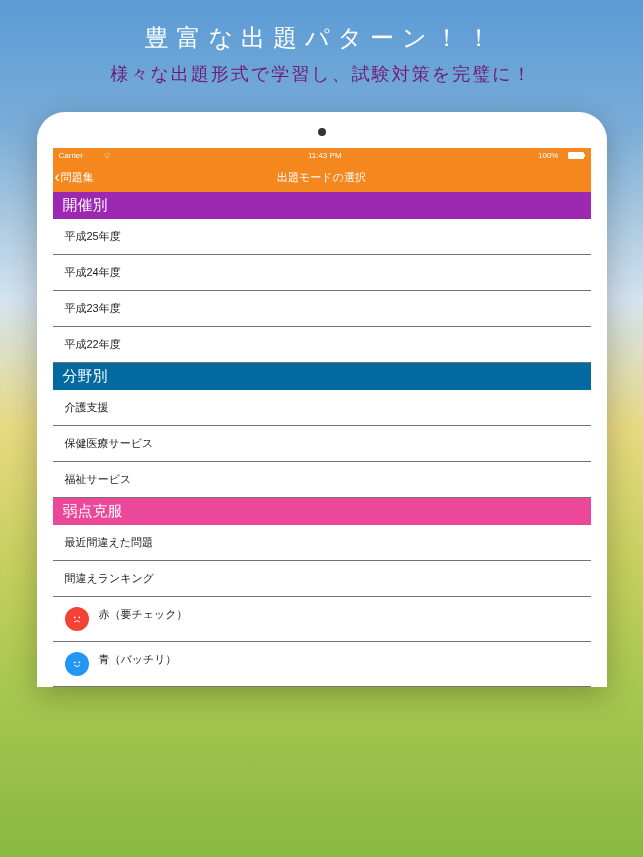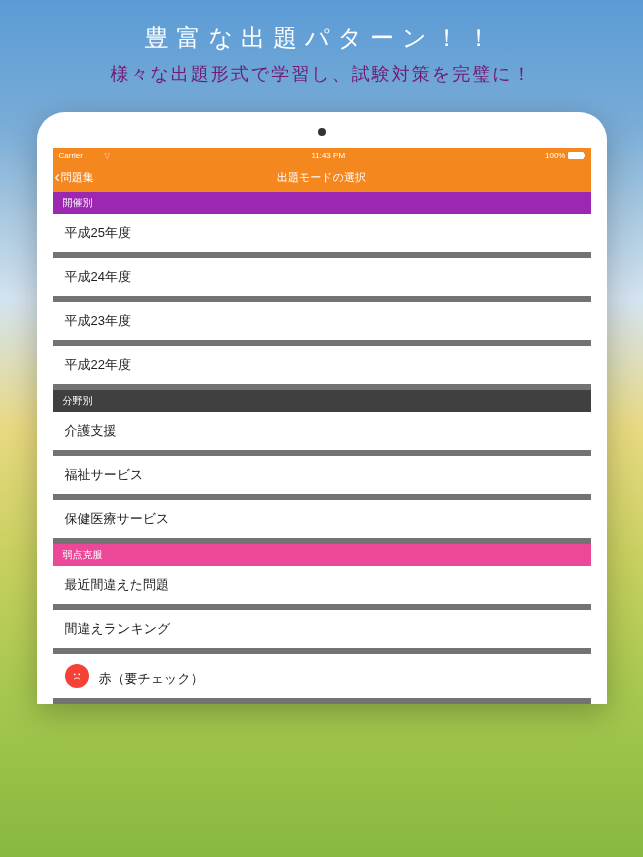--- a/index.html
+++ b/index.html
@@ -58,21 +58,21 @@
       height: 14px;
       display: flex;
       justify-content: space-between;
       align-items: center;
       padding: 0 6px;
       color: #fff;
       font-size: 8px;
     }
     .status-left { display: flex; align-items: center; gap: 20px; }
     .wifi-icon { font-size: 9px; }
-    .status-battery { display: flex; align-items: center; gap: 3px; }
+    .status-battery { display: flex; align-items: center; gap: 10px; }
     .battery-icon {
       width: 16px; height: 7px; border: 1px solid #fff; border-radius: 1px; position: relative;
       background: #fff;
     }
     .battery-icon::after {
       content: ''; position: absolute; right: -2px; top: 1px; width: 1px; height: 3px; background: #fff;
     }
     .nav-bar {
       background: #f5871f;
       height: 30px;
@@ -95,37 +95,37 @@
       line-height: 1;
       margin-right: 1px;
     }
     .nav-title {
       font-size: 11px;
       font-weight: 500;
     }
     .section-header {
       padding: 4px 10px;
       color: #fff;
-      font-size: 10px;
+      font-size: 15px;
       font-weight: 400;
     }
     .sh-purple { background: #9c27b0; }
-    .sh-blue { background: #404040; }
+    .sh-blue { background: #0369a1; }
     .sh-green { background: #ec4899; }
     .sh-gray { background: #bdbdbd; }
     .list-item {
       padding: 10px 12px;
-      font-size: 13px;
+      font-size: 11px;
       color: #222;
-      border-bottom: 6px solid #737373;
+      border-bottom: 1px solid #737373;
       background: #fff;
       cursor: pointer;
       min-height: 36px;
       display: flex;
-      align-items: flex-end;
+      align-items: flex-start;
     }
     .list-item-icon {
       width: 24px;
       height: 24px;
       border-radius: 50%;
       margin-right: 10px;
       display: flex;
       align-items: center;
       justify-content: center;
       flex-shrink: 0;
@@ -177,24 +177,24 @@
       </div>
     <div class="list-item">
         <span>平成22年度</span>
       </div>
 
     <div class="section-header sh-blue">分野別</div>
     <div class="list-item">
         <span>介護支援</span>
       </div>
     <div class="list-item">
+        <span>保健医療サービス</span>
+      </div>
+    <div class="list-item">
         <span>福祉サービス</span>
-      </div>
-    <div class="list-item">
-        <span>保健医療サービス</span>
       </div>
 
     <div class="section-header sh-green">弱点克服</div>
     <div class="list-item">
         <span>最近間違えた問題</span>
       </div>
     <div class="list-item">
         <span>間違えランキング</span>
       </div>
 
@@ -204,15 +204,25 @@
         <svg class="face-svg" viewBox="0 0 24 24">
             <circle cx="8" cy="9" r="1.5" fill="#fff"></circle>
             <circle cx="16" cy="9" r="1.5" fill="#fff"></circle>
             <path d="M7 17 Q12 13 17 17" stroke="#fff" stroke-width="1.5" fill="none"></path>
           </svg>
       </div>
       <span>赤（要チェック）</span>
     </div>
 
 
+    <div class="list-item">
+      <div class="list-item-icon face-blue">
+        <svg class="face-svg" viewBox="0 0 24 24">
+            <circle cx="8" cy="9" r="1.5" fill="#fff"></circle>
+            <circle cx="16" cy="9" r="1.5" fill="#fff"></circle>
+            <path d="M7 14 Q12 19 17 14" stroke="#fff" stroke-width="1.5" fill="none"></path>
+          </svg>
+      </div>
+      <span>青（バッチリ）</span>
+    </div>
 
   </div>
 </div>
 
 </body></html>

